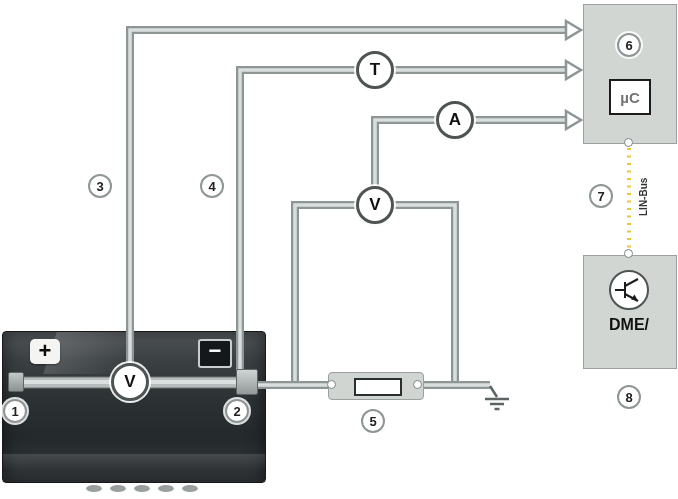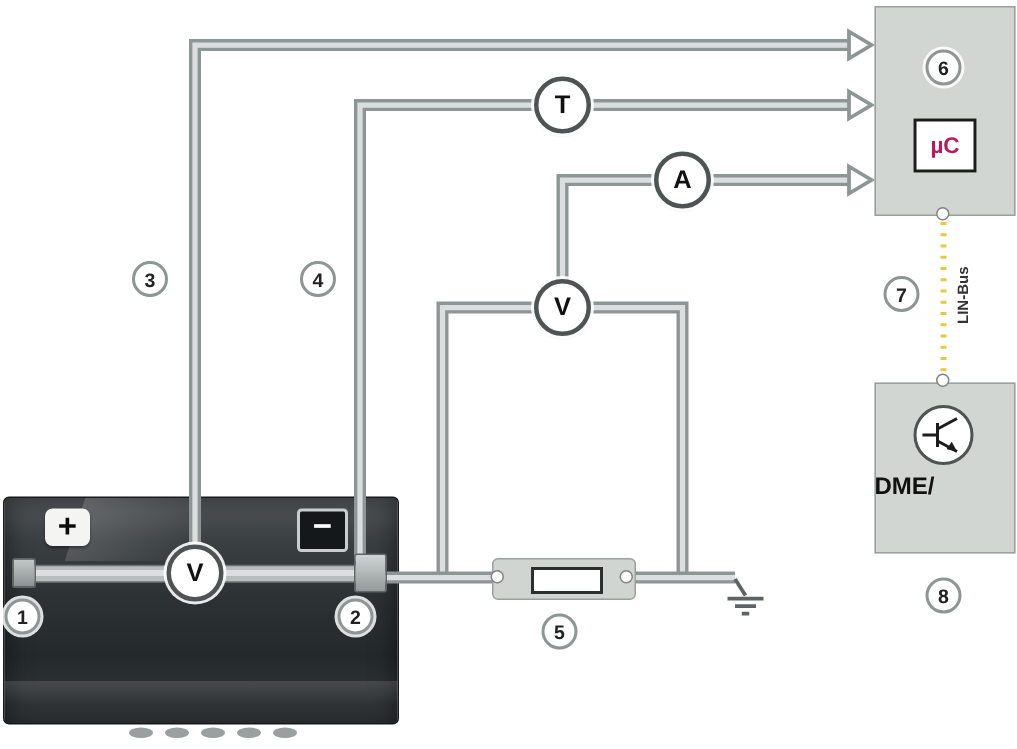--- a/index.html
+++ b/index.html
@@ -29,24 +29,24 @@
         color:#0c0c0c;font-weight:bold;font-size:22px;line-height:24px;text-align:center;z-index:2;
         box-shadow:0 1px 2px rgba(0,0,0,.4);}
   .minus{position:absolute;left:198px;top:339px;width:30px;height:25px;background:#15181a;border:2px solid #c8cdcd;
         border-radius:3px;color:#fff;font-weight:bold;font-size:22px;line-height:20px;text-align:center;z-index:2;}
 
   
   .module{position:absolute;background:#d2d6d2;border:1px solid #9aa09d;z-index:3;}
   .box6{left:583px;top:4px;width:92px;height:138px;}
   .boxdme{left:583px;top:255px;width:92px;height:112px;}
   .uc-chip{position:absolute;left:609px;top:79px;width:38px;height:32px;background:#fff;border:2px solid #1c1c1c;
-        display:flex;align-items:center;justify-content:center;font-weight:bold;font-size:15px;color:#be185d;z-index:4;}
+        display:flex;align-items:center;justify-content:center;font-weight:bold;font-size:15px;color:#737373;z-index:4;}
   .transistor{position:absolute;left:609px;top:270px;width:36px;height:36px;border:2px solid #4e5454;border-radius:50%;
         background:#fff;z-index:4;}
-  .dme-text{position:absolute;left:583px;top:316px;width:92px;text-align:left;font-weight:bold;font-size:16px;
+  .dme-text{position:absolute;left:583px;top:316px;width:92px;text-align:center;font-weight:bold;font-size:16px;
         line-height:18px;color:#111;z-index:4;}
   .linlabel{position:absolute;left:636px;top:164px;height:66px;width:14px;display:flex;align-items:center;justify-content:center;
         writing-mode:vertical-rl;transform:rotate(180deg);font-size:10px;font-weight:bold;color:#333;z-index:4;}
 
   
   .shunt{position:absolute;left:328px;top:372px;width:94px;height:26px;background:#d0d5d2;border:1px solid #9aa09d;
         border-radius:4px;z-index:3;}
   .shunt-el{position:absolute;left:25px;top:5px;width:44px;height:14px;background:#fff;border:2px solid #2a2f2f;}
   .dot{position:absolute;width:7px;height:7px;border-radius:50%;background:#fff;border:1.5px solid #7d8484;z-index:5;}
 

